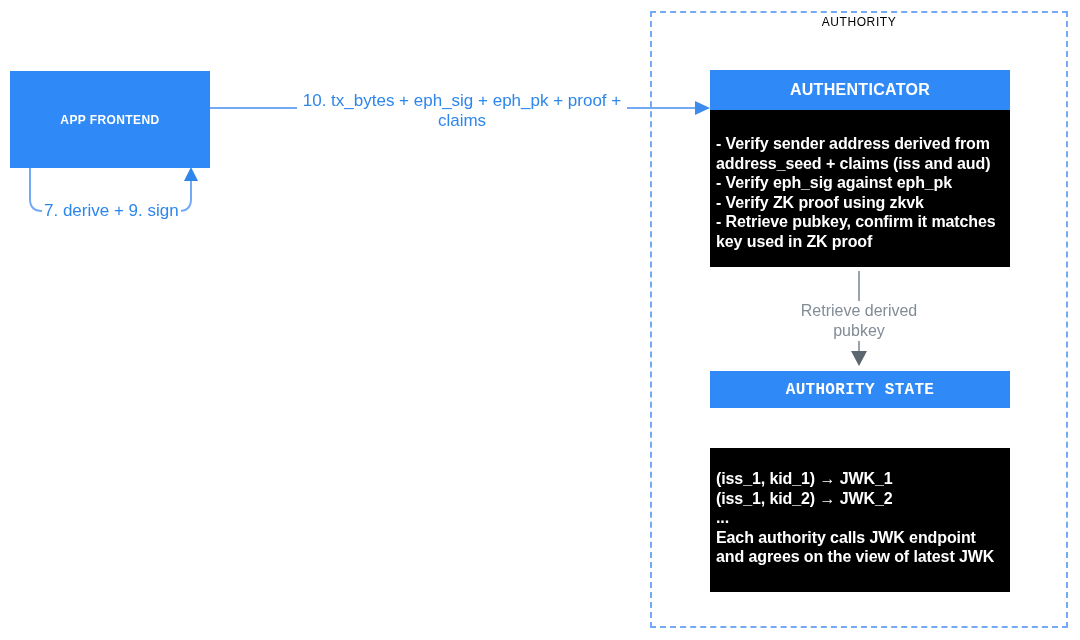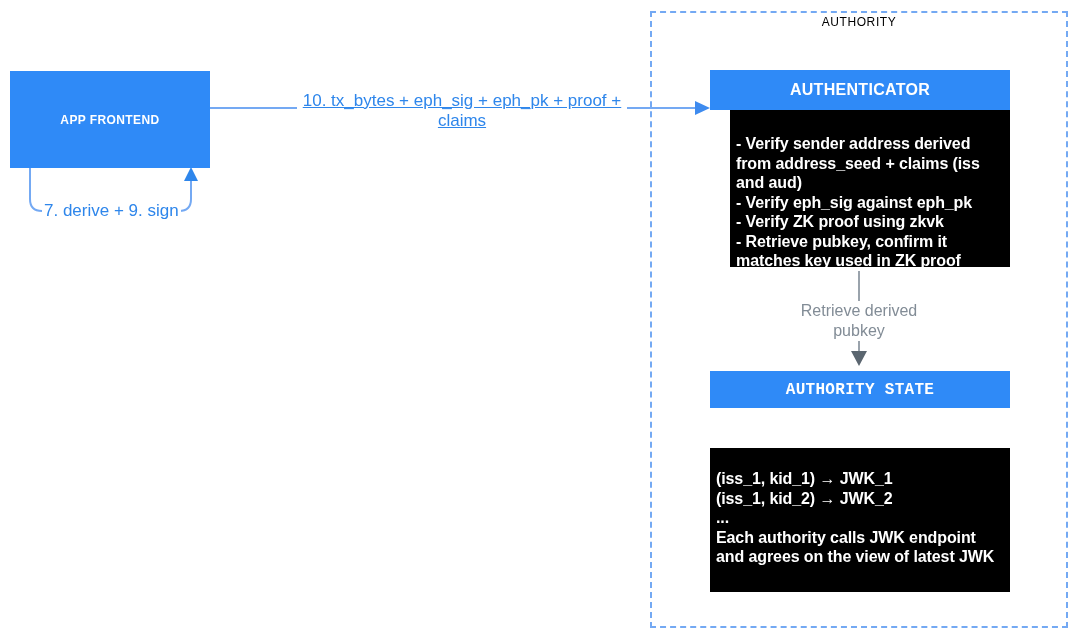--- a/index.html
+++ b/index.html
@@ -77,37 +77,36 @@
     background: #000000;
     color: #ffffff;
     font-size: 16px;
     font-weight: 600;
     line-height: 19.5px;
     white-space: pre-line;
     box-sizing: border-box;
     padding: 24px 5px 0 6px;
     letter-spacing: -0.1px;
   }
-  .node-authenticator .body { height: 157px; margin-left: 20px; }
+  .node-authenticator .body { height: 157px; }
   .node-authority-state .body { height: 144px; padding-top: 21px; margin-top: 40px; }
   
   .edge-label {
     position: absolute;
     background: #ffffff;
     white-space: pre-line;
     z-index: 3;
   }
   .label-tx {
     left: 297px; top: 91px;
     width: 330px;
     text-align: center;
     color: #2E86EB;
     font-size: 17px;
     line-height: 20px;
-    text-decoration: underline;
   }
   .label-derive-sign {
     left: 42px; top: 200px;
     color: #2E86EB;
     font-size: 17px;
     line-height: 21px;
     padding: 0 2px;
   }
   .label-retrieve {
     left: 793px; top: 301px;

